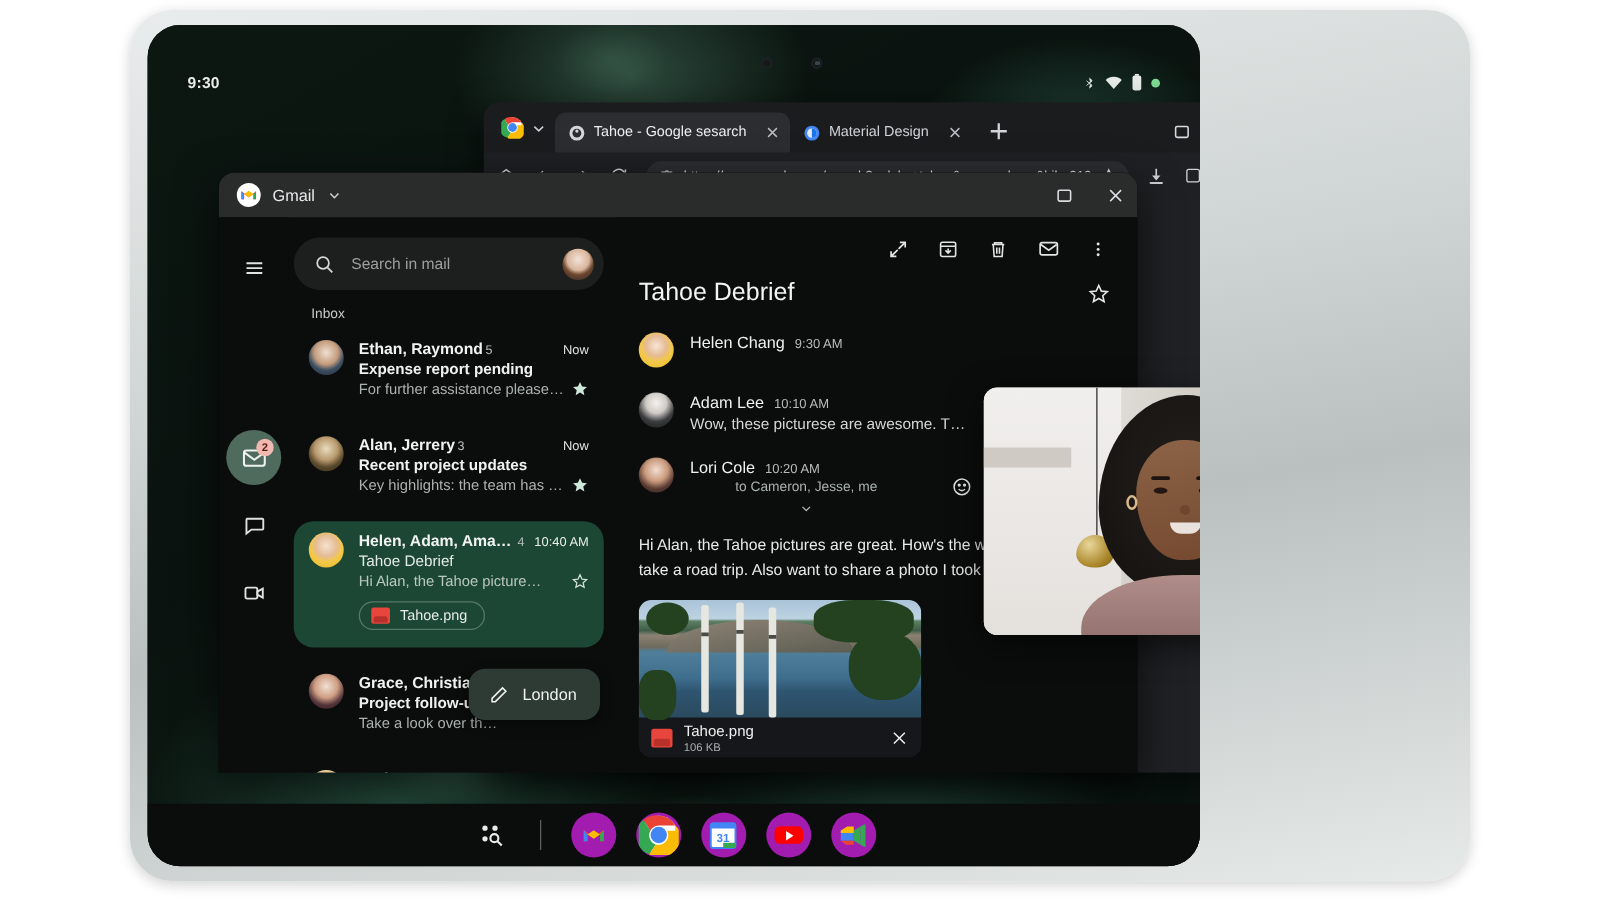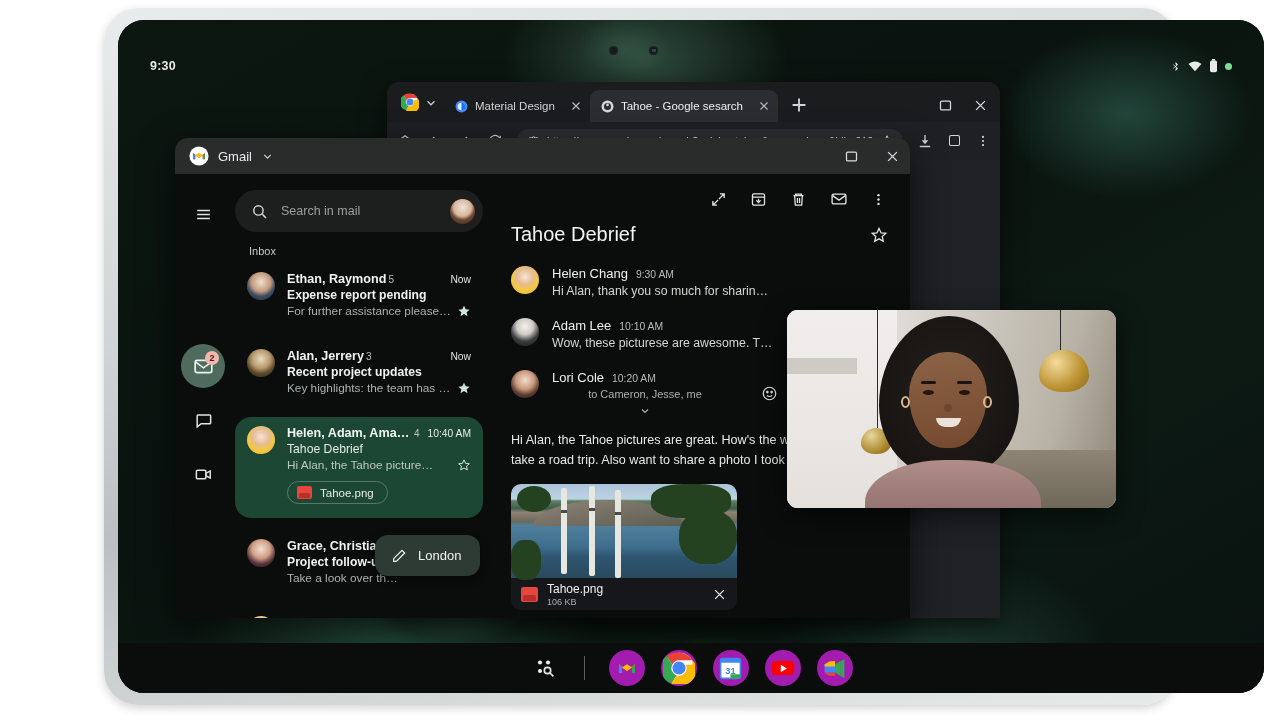--- a/index.html
+++ b/index.html
@@ -13,21 +13,21 @@
   #stage { position: relative; width: 1280px; height: 720px; background:#fff; }
 
   
   .tablet-frame {
     position: absolute; left: 104px; top: 8px; width: 1072px; height: 697px;
     border-radius: 34px;
     background: linear-gradient(170deg,#e9ecec 0%,#cfd5d4 38%,#b9c0bf 60%,#e6eae9 100%);
     box-shadow: 0 3px 10px rgba(0,0,0,.18);
   }
   .tablet-screen {
-    position: absolute; left: 118px; top: 20px; width: 1146px; height: 673px;
+    position: absolute; left: 118px; top: 20px; width: 842px; height: 673px;
     border-radius: 26px; overflow: hidden;
     background:#0a0d0b;
   }
   .wallpaper {
     position:absolute; inset:0;
     background:
       radial-gradient(ellipse 230px 150px at 46% 6%, #2d4a3c 0%, rgba(24,40,32,0) 62%),
       radial-gradient(ellipse 320px 200px at 24% 92%, #23483a 0%, rgba(16,32,26,0) 64%),
       radial-gradient(ellipse 260px 170px at 72% 96%, #1d3b30 0%, rgba(12,26,20,0) 66%),
       radial-gradient(ellipse 180px 120px at 88% 14%, #22453a 0%, rgba(12,26,20,0) 70%),
@@ -285,39 +285,39 @@
           <path d="M24 2a22 22 0 0 1 19.05 11H24a11 11 0 0 0-9.53 5.5L7.1 6A21.9 21.9 0 0 1 24 2z" fill="#ea4335"></path>
           <path d="M7.1 6l7.37 12.5A11 11 0 0 0 20.6 34.6L13.2 46A22 22 0 0 1 7.1 6z" fill="#34a853"></path>
           <path d="M43.05 13A22 22 0 0 1 13.2 46l7.4-11.4A11 11 0 0 0 33.6 19h9.45z" fill="#fbbc05"></path>
           <circle cx="24" cy="24" r="9.4" fill="#4285f4"></circle>
             <circle cx="24" cy="24" r="7.4" fill="#fff" opacity=".0"></circle>
         </svg>
         <svg class="chev" viewBox="0 0 24 24" fill="none" stroke="currentColor" stroke-width="2.2">
             <path d="M6 9l6 6 6-6"></path>
           </svg>
 
+        <div class="ctab active">
+          <svg class="favicon" viewBox="0 0 24 24">
+              <circle cx="12" cy="12" r="11" fill="#d4d7da"></circle>
+              <circle cx="12" cy="12" r="6.5" fill="#2b2d31"></circle>
+              <circle cx="12" cy="9" r="2.4" fill="#d4d7da"></circle>
+            </svg>
+          <span class="tlabel">Tahoe - Google sesarch</span>
+          <svg class="tclose" viewBox="0 0 24 24" fill="none" stroke="currentColor" stroke-width="2.4">
+              <path d="M5 5l14 14M19 5L5 19"></path>
+            </svg>
+        </div>
+
         <div class="ctab">
           <svg class="favicon" viewBox="0 0 24 24">
               <circle cx="12" cy="12" r="11" fill="#4285f4"></circle>
               <circle cx="12" cy="12" r="7" fill="#fff" opacity=".85"></circle>
               <path d="M12 5a7 7 0 0 1 0 14z" fill="#1a73e8"></path>
             </svg>
           <span class="tlabel">Material Design</span>
-          <svg class="tclose" viewBox="0 0 24 24" fill="none" stroke="currentColor" stroke-width="2.4">
-              <path d="M5 5l14 14M19 5L5 19"></path>
-            </svg>
-        </div>
-
-        <div class="ctab active">
-          <svg class="favicon" viewBox="0 0 24 24">
-              <circle cx="12" cy="12" r="11" fill="#d4d7da"></circle>
-              <circle cx="12" cy="12" r="6.5" fill="#2b2d31"></circle>
-              <circle cx="12" cy="9" r="2.4" fill="#d4d7da"></circle>
-            </svg>
-          <span class="tlabel">Tahoe - Google sesarch</span>
           <svg class="tclose" viewBox="0 0 24 24" fill="none" stroke="currentColor" stroke-width="2.4">
               <path d="M5 5l14 14M19 5L5 19"></path>
             </svg>
         </div>
 
         <svg class="newtab" viewBox="0 0 24 24" fill="none" stroke="currentColor" stroke-width="2">
             <path d="M12 5v14M5 12h14"></path>
           </svg>
 
         <div class="win-ctrls">
@@ -599,21 +599,20 @@
               </svg>
           </div>
 
           <div class="msg">
             <div class="av" style="width:28px;height:28px;background:radial-gradient(circle at 50% 38%, #f8e6d4 0%, #e4bb95 36%, #f3c846 58%, #e8b92c 100%);"></div>
             <div class="msg-body">
               <div class="msg-row1">
                 <span class="msg-name">Helen Chang</span>
                 <span class="msg-time">9:30 AM</span>
               </div>
-              <div class="msg-snip">Hi Alan, thank you so much for sharin…</div>
             </div>
           </div>
 
           <div class="msg">
             <div class="av" style="width:28px;height:28px;background:radial-gradient(circle at 50% 30%, #f4f1ee 0%, #cfcbc6 34%, #3b3c3e 62%, #17181a 100%);"></div>
             <div class="msg-body">
               <div class="msg-row1">
                 <span class="msg-name">Adam Lee</span>
                 <span class="msg-time">10:10 AM</span>
               </div>

